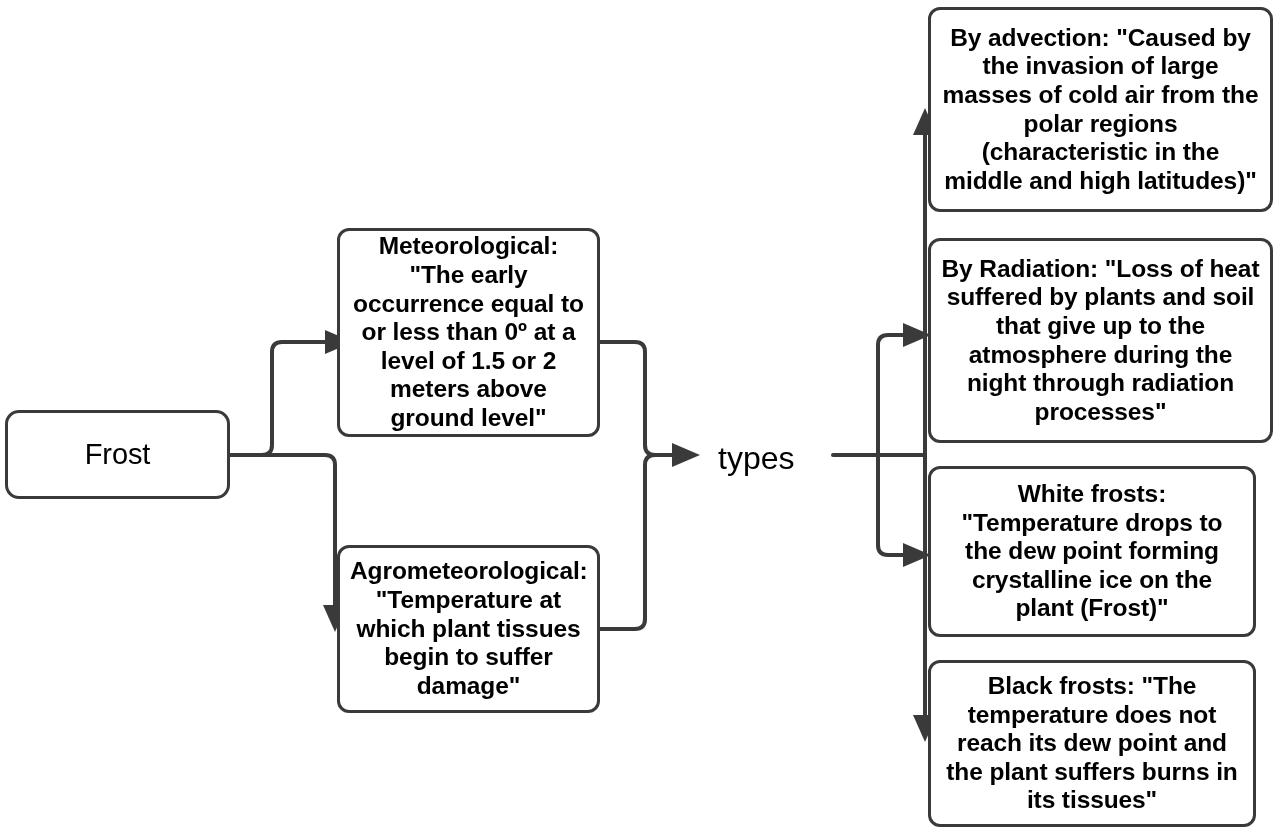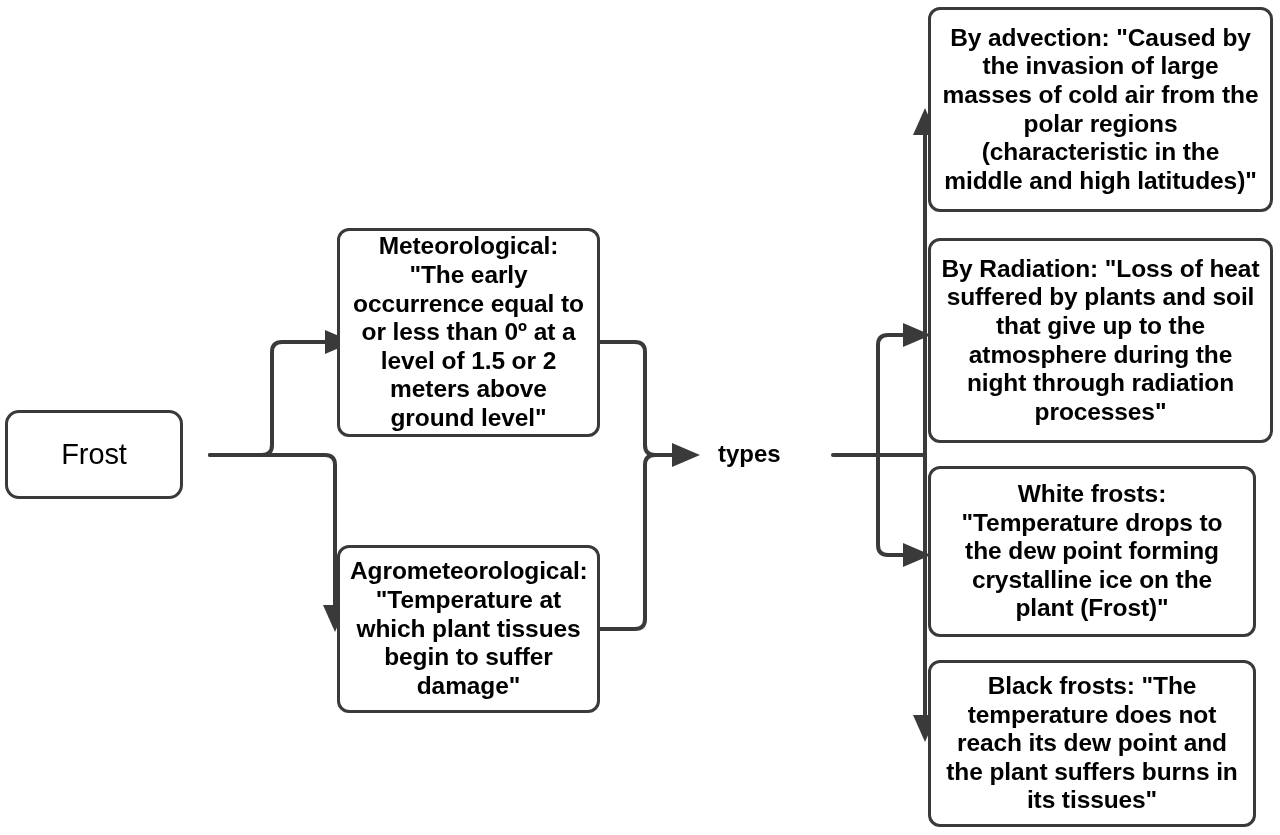--- a/index.html
+++ b/index.html
@@ -42,21 +42,21 @@
     padding: 4px 10px;
     letter-spacing: -0.1px;
   }
   .node-text {
     display: block;
     width: 100%;
   }
   .node--root {
     left: 5px;
     top: 410px;
-    width: 178px;
+    width: 225px;
     height: 89px;
     font-weight: 400;
     font-size: 29px;
     border-radius: 14px;
   }
   .node--meteorological {
     left: 337px;
     top: 228px;
     width: 263px;
     height: 209px;
@@ -95,22 +95,22 @@
     top: 660px;
     width: 328px;
     height: 167px;
     font-size: 24.5px;
   }
   .edge-label {
     position: absolute;
     left: 718px;
     top: 440px;
     font-family: "Liberation Sans", sans-serif;
-    font-size: 24px;
-    font-weight: 700;
+    font-size: 32px;
+    font-weight: 400;
     color: #000000;
     white-space: nowrap;
   }
   .conn-line {
     fill: none;
     stroke: #3a3a3a;
     stroke-width: 4;
     stroke-linecap: round;
     stroke-linejoin: round;
   }

